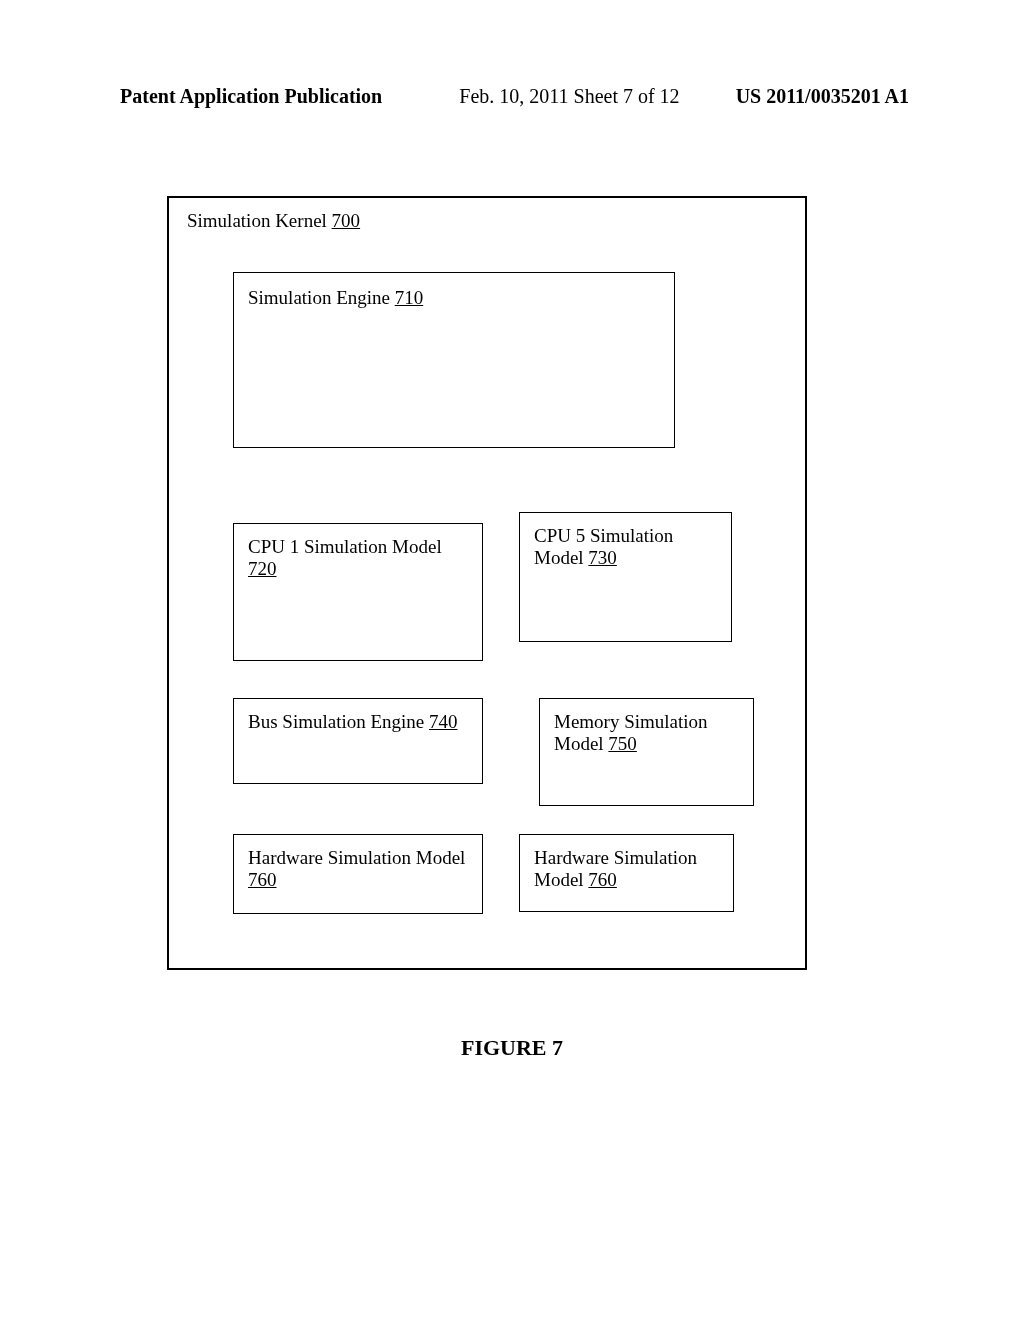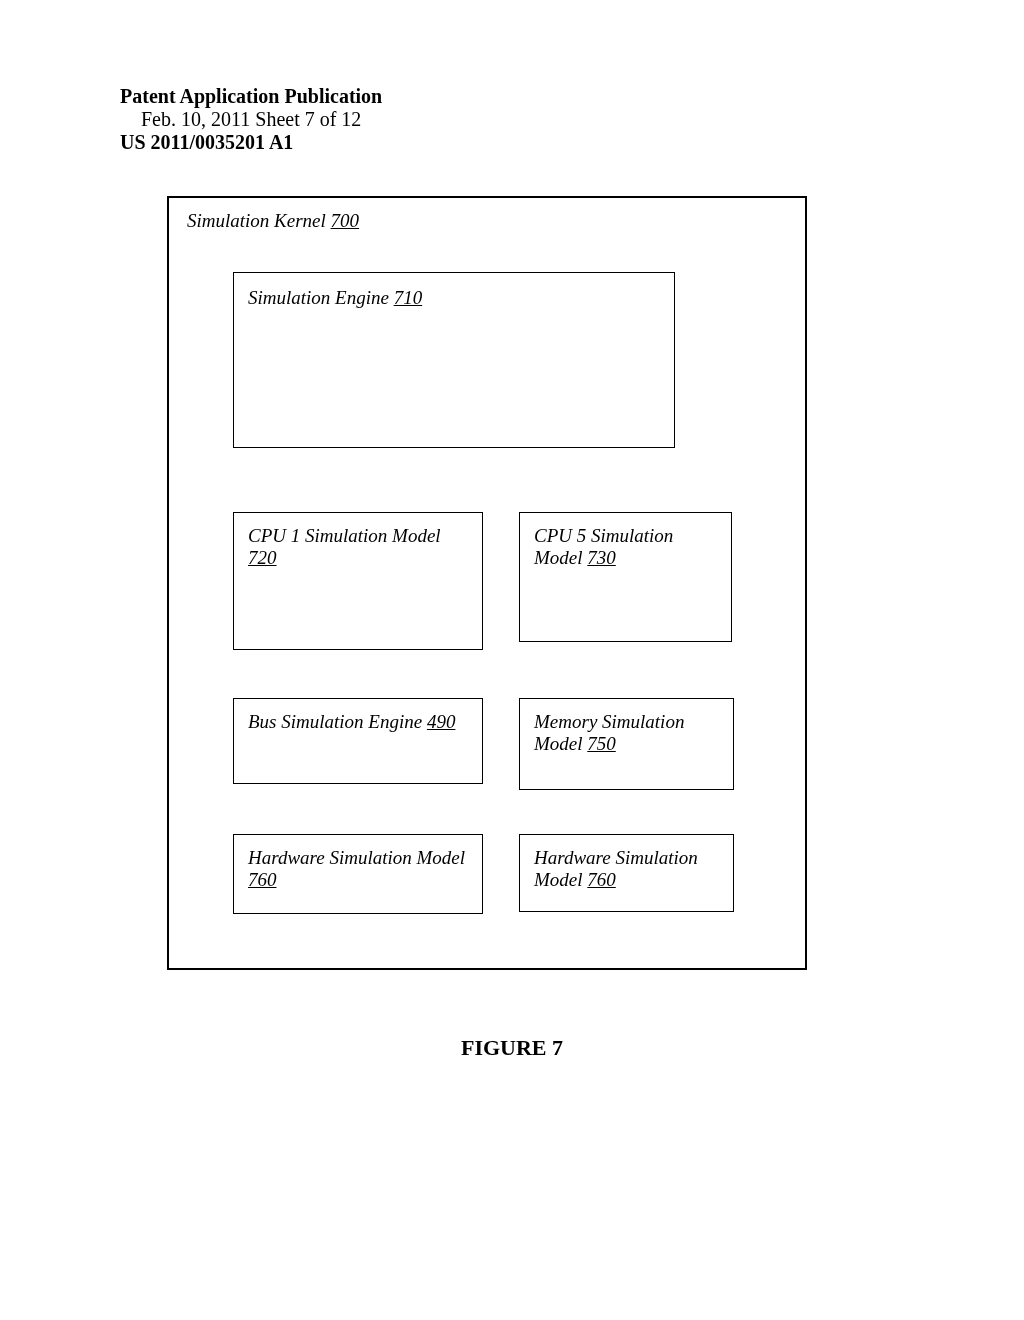--- a/index.html
+++ b/index.html
@@ -16,41 +16,39 @@
     }
     .header {
       position: absolute;
       top: 85px;
       left: 0;
       width: 100%;
       display: flex;
       justify-content: space-between;
       padding: 0 115px 0 120px;
       font-size: 20px;
-      flex-direction: column;
     }
     .header-left {
       font-weight: bold;
     }
     .header-center {
       font-weight: normal;
       margin-left: 21px;
     }
     .header-right {
       font-weight: bold;
     }
     .diagram-container {
       position: absolute;
       top: 196px;
       left: 167px;
       width: 640px;
       height: 774px;
       border: 2px solid #000;
       background: #fff;
-      font-style: italic;
     }
     .kernel-label {
       position: absolute;
       top: 12px;
       left: 18px;
       font-size: 19px;
     }
     .engine-box {
       position: absolute;
       top: 74px;
@@ -70,24 +68,24 @@
     }
     .row-1 { top: 314px; }
     .row-2 { top: 500px; }
     .row-3 { top: 636px; }
     .small-box {
       border: 1px solid #000;
       padding: 12px 14px;
       font-size: 19px;
       background: #fff;
     }
-    .box-left-1 { width: 250px; height: 138px; }
+    .box-left-1 { width: 250px; height: 138px; margin-top: 11px; }
     .box-right-1 { width: 213px; height: 130px; }
     .box-left-2 { width: 250px; height: 86px; }
-    .box-right-2 { width: 215px; height: 92px; }
+    .box-right-2 { width: 215px; height: 108px; margin-left: 20px; }
     .box-left-3 { width: 250px; height: 80px; }
     .box-right-3 { width: 215px; height: 78px; }
     .underline {
       text-decoration: underline;
     }
     .figure-label {
       position: absolute;
       top: 1035px;
       left: 0;
       width: 100%;
@@ -118,21 +116,21 @@
     <div class="small-box box-left-1">
       <span>CPU 1 Simulation Model </span><span class="underline">720</span>
     </div>
     <div class="small-box box-right-1">
       <span>CPU 5 Simulation Model </span><span class="underline">730</span>
     </div>
   </div>
 
   <div class="row-boxes row-2">
     <div class="small-box box-left-2">
-      <span>Bus Simulation Engine </span><span class="underline">490</span>
+      <span>Bus Simulation Engine </span><span class="underline">740</span>
     </div>
     <div class="small-box box-right-2">
       <span>Memory Simulation Model </span><span class="underline">750</span>
     </div>
   </div>
 
   <div class="row-boxes row-3">
     <div class="small-box box-left-3">
       <span>Hardware Simulation Model </span><span class="underline">760</span>
     </div>

